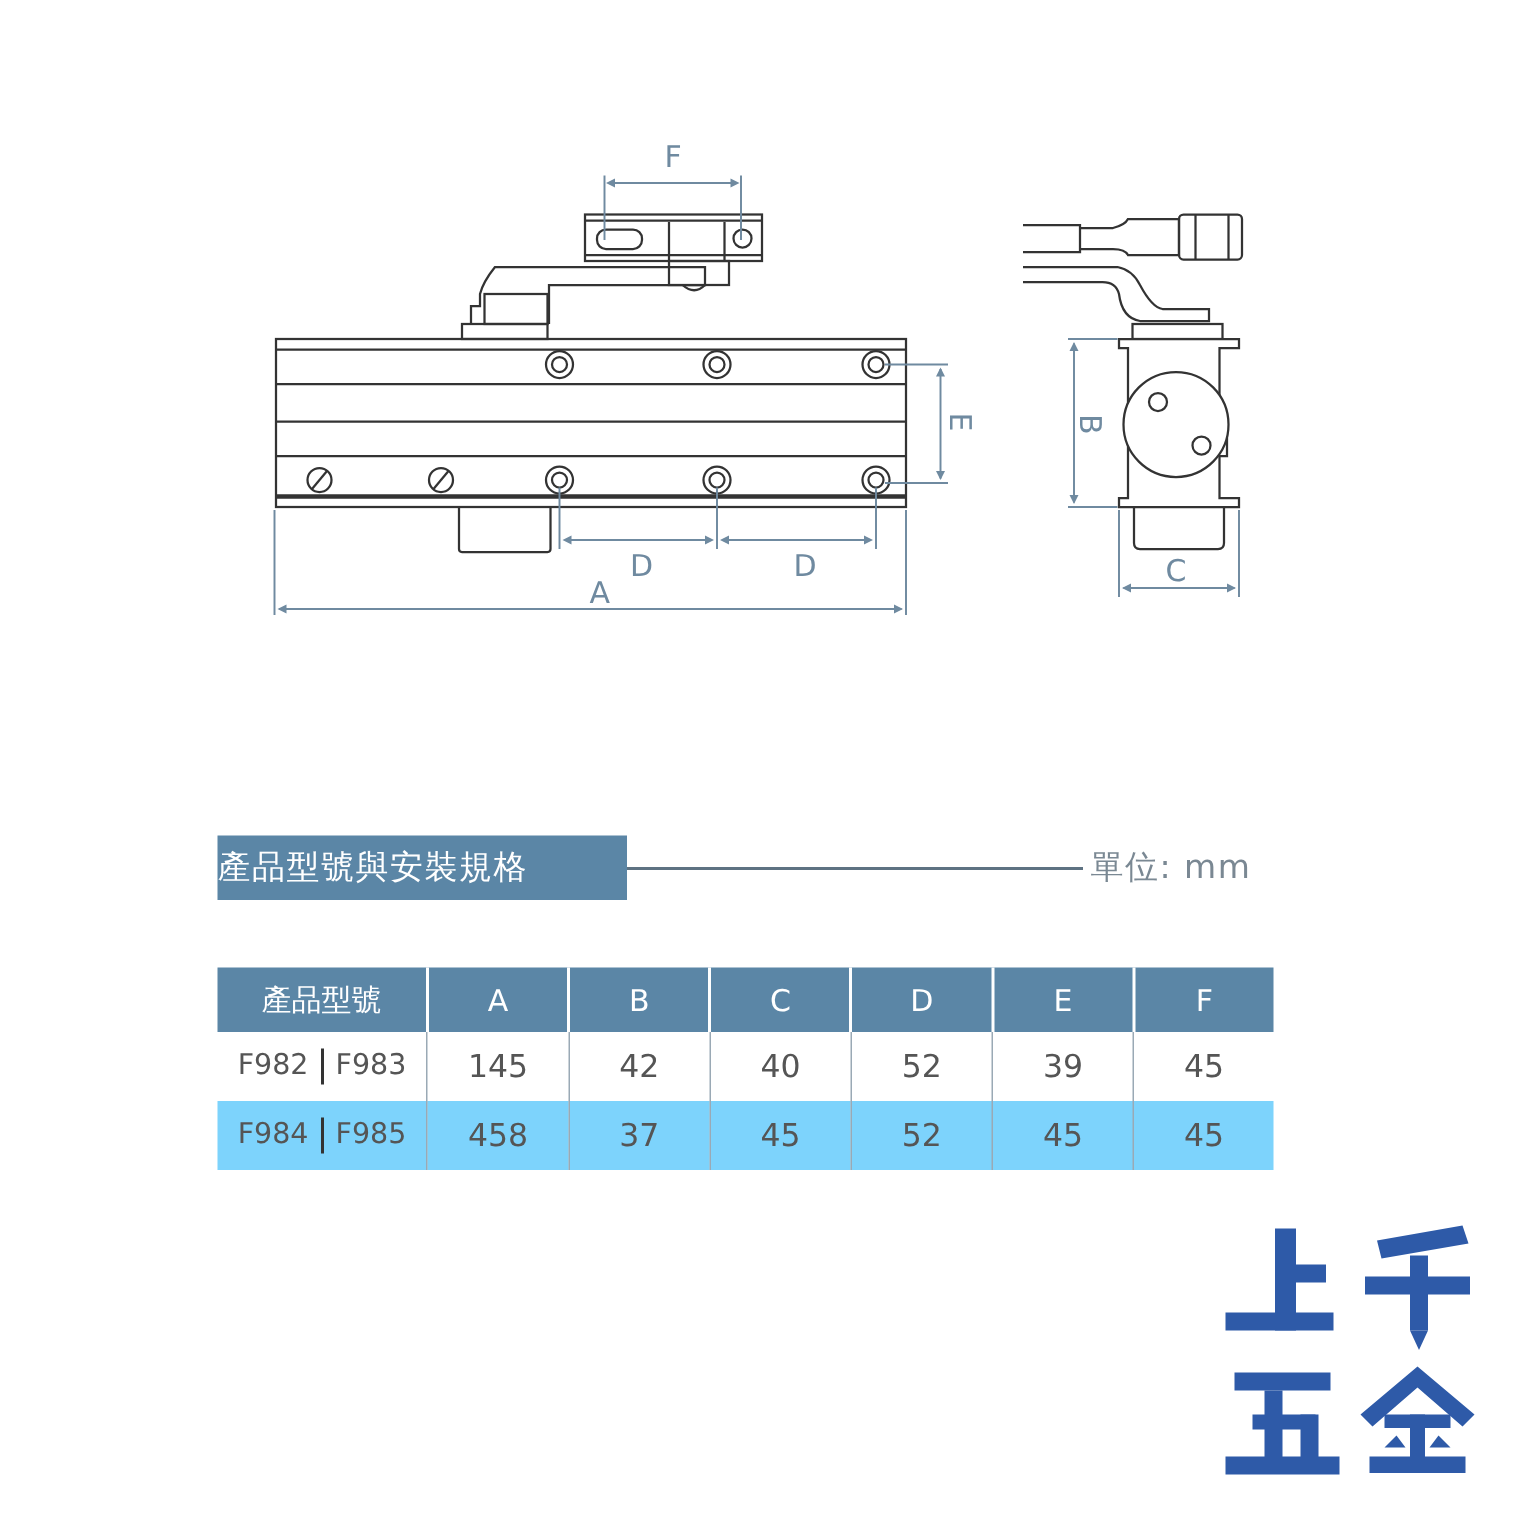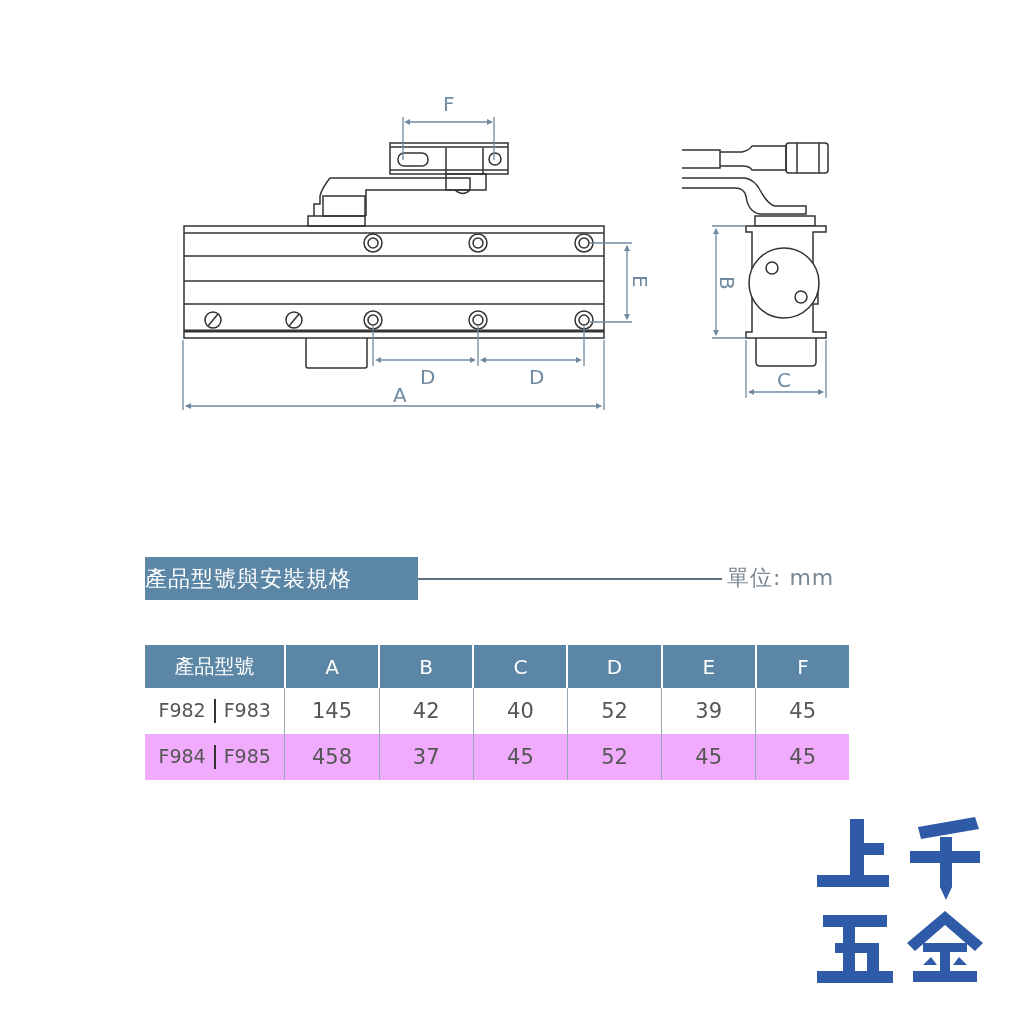--- a/index.html
+++ b/index.html
@@ -7,21 +7,21 @@
   .drawing { position:absolute; left:0; top:0; width:1024px; height:460px; }
   .dim-label { font-family:"DejaVu Sans", sans-serif; font-size:20px; fill:#6f8aa0; }
   .spec-banner { position:absolute; left:145px; top:557px; width:273px; height:43px; background:#5b86a6; color:#ffffff; font-size:22px; line-height:43px; padding-left:0; box-sizing:border-box; letter-spacing:1px; }
   .spec-rule { position:absolute; left:418px; top:578px; width:304px; height:1.5px; background:#5e7282; }
   .unit-label { position:absolute; left:727px; top:563px; font-size:22px; color:#7a8893; letter-spacing:1px; }
   table.spec { position:absolute; left:145px; top:645px; border-collapse:collapse; width:704px; font-family:"DejaVu Sans", sans-serif; }
   table.spec th { background:#5b86a6; color:#ffffff; font-weight:normal; font-size:20px; height:43px; padding:0; border-right:2px solid #ffffff; text-align:center;margin-top:11px; }
   table.spec th:last-child { border-right:none; }
   table.spec td { height:46px; font-size:21px; color:#555; text-align:center; border-right:1px solid #9aa9b5; padding:0; }
   table.spec td:last-child { border-right:none; }
-  table.spec tr.alt td { background:#f0abfc; }
+  table.spec tr.alt td { background:#7dd3fc; }
   table.spec td.model { font-size:19px; color:#555; }
   .sep { display:inline-block; width:2px; height:24px; background:#333; vertical-align:middle; margin:0 8px; }
   .logo { position:absolute; left:815px; top:815px; width:175px; height:170px; }
 </style>
 </head>
 <body>
 
 <svg class="drawing" viewBox="0 0 1024 460" xmlns="http://www.w3.org/2000/svg">
   <g fill="none" stroke="#333" stroke-width="1.5">
 

